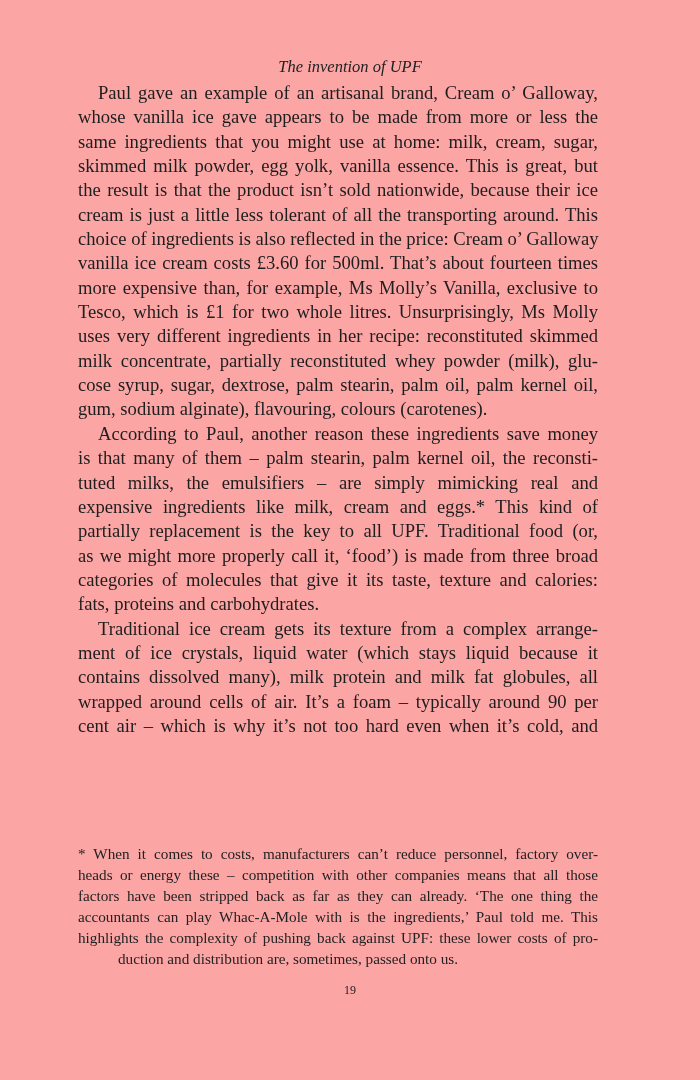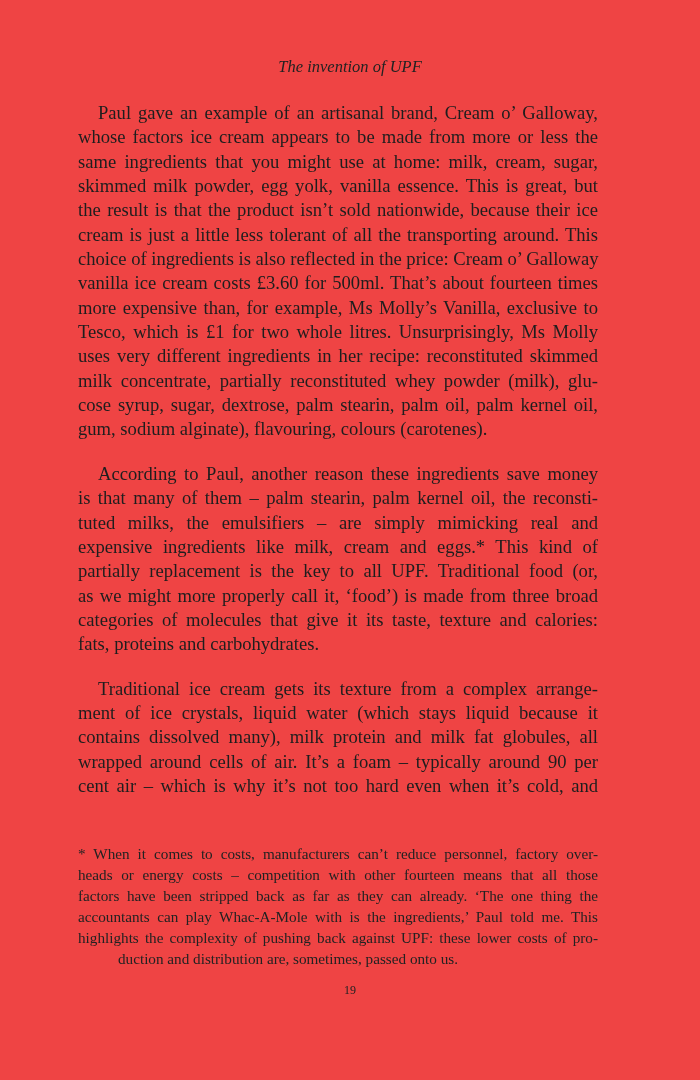--- a/index.html
+++ b/index.html
@@ -1,30 +1,30 @@
 <!DOCTYPE html>
 <html><head>
   <meta charset="utf-8">
   <style>
     html, body { margin: 0; padding: 0; background: #ffffff; }
     body { width: 700px; height: 1080px; position: relative; overflow: hidden; color: #1e1e1e; }
-    .page { position: absolute; left: 0; top: 0; width: 700px; height: 1080px; background: #ef4444; }
+    .page { position: absolute; left: 0; top: 0; width: 700px; height: 1080px; background: #fca5a5; }
     .running-head {
       position: absolute; top: 57px; left: 0; width: 700px; text-align: center;
       font-family: "Liberation Serif", "DejaVu Serif", serif; font-style: italic;
       font-size: 16.5px; color: #222;
     }
     .body-text {
       position: absolute; top: 81px; left: 78px; width: 520px;
       font-family: "Liberation Serif", "DejaVu Serif", serif;
       font-size: 18.6px; line-height: 24.35px; color: #1e1e1e;
     }
     .line { display: block; white-space: nowrap; text-align: justify; text-align-last: justify; height: 24.35px; }
     .line.last { text-align-last: left; }
-    .line.indent { padding-left: 20px; margin-top: 20px; }
+    .line.indent { padding-left: 20px; }
     .footnotes {
       position: absolute; top: 843px; left: 78px; width: 520px;
       font-family: "Liberation Serif", "DejaVu Serif", serif;
       font-size: 15.2px; line-height: 21px; color: #222;
     }
     .fn-line { display: block; white-space: nowrap; text-align: justify; text-align-last: justify; height: 21px; }
     .fn-line.last { text-align-last: left; margin-left: 40px; }
     .folio {
       position: absolute; top: 983px; left: 0; width: 700px; text-align: center;
       font-family: "Liberation Serif", "DejaVu Serif", serif; font-size: 12px; color: #222;
@@ -33,21 +33,21 @@
 </head>
 <body>
 
 <div class="page">
   <div class="running-head">The invention of UPF</div>
 
   <div class="body-text">
 
     <div>
       <span class="line indent">Paul gave an example of an artisanal brand, Cream o’ Galloway,</span>
-      <span class="line">whose factors ice cream appears to be made from more or less the</span>
+      <span class="line">whose vanilla ice gave appears to be made from more or less the</span>
       <span class="line">same ingredients that you might use at home: milk, cream, sugar,</span>
       <span class="line">skimmed milk powder, egg yolk, vanilla essence. This is great, but</span>
       <span class="line">the result is that the product isn’t sold nationwide, because their ice</span>
       <span class="line">cream is just a little less tolerant of all the transporting around. This</span>
       <span class="line">choice of ingredients is also reflected in the price: Cream o’ Galloway</span>
       <span class="line">vanilla ice cream costs £3.60 for 500ml. That’s about fourteen times</span>
       <span class="line">more expensive than, for example, Ms Molly’s Vanilla, exclusive to</span>
       <span class="line">Tesco, which is £1 for two whole litres. Unsurprisingly, Ms Molly</span>
       <span class="line">uses very different ingredients in her recipe: reconstituted skimmed</span>
       <span class="line">milk concentrate, partially reconstituted whey powder (milk), glu-</span>
@@ -70,21 +70,21 @@
       <span class="line indent">Traditional ice cream gets its texture from a complex arrange-</span>
       <span class="line">ment of ice crystals, liquid water (which stays liquid because it</span>
       <span class="line">contains dissolved many), milk protein and milk fat globules, all</span>
       <span class="line">wrapped around cells of air. It’s a foam – typically around 90 per</span>
       <span class="line">cent air – which is why it’s not too hard even when it’s cold, and</span>
     </div>
   </div>
 
   <div class="footnotes">
     <span class="fn-line">* When it comes to costs, manufacturers can’t reduce personnel, factory over-</span>
-    <span class="fn-line">heads or energy costs – competition with other fourteen means that all those</span>
+    <span class="fn-line">heads or energy these – competition with other companies means that all those</span>
     <span class="fn-line">factors have been stripped back as far as they can already. ‘The one thing the</span>
     <span class="fn-line">accountants can play Whac-A-Mole with is the ingredients,’ Paul told me. This</span>
     <span class="fn-line">highlights the complexity of pushing back against UPF: these lower costs of pro-</span>
     <span class="fn-line last">duction and distribution are, sometimes, passed onto us.</span>
   </div>
 
   <div class="folio">19</div>
 </div>
 
 </body></html>

